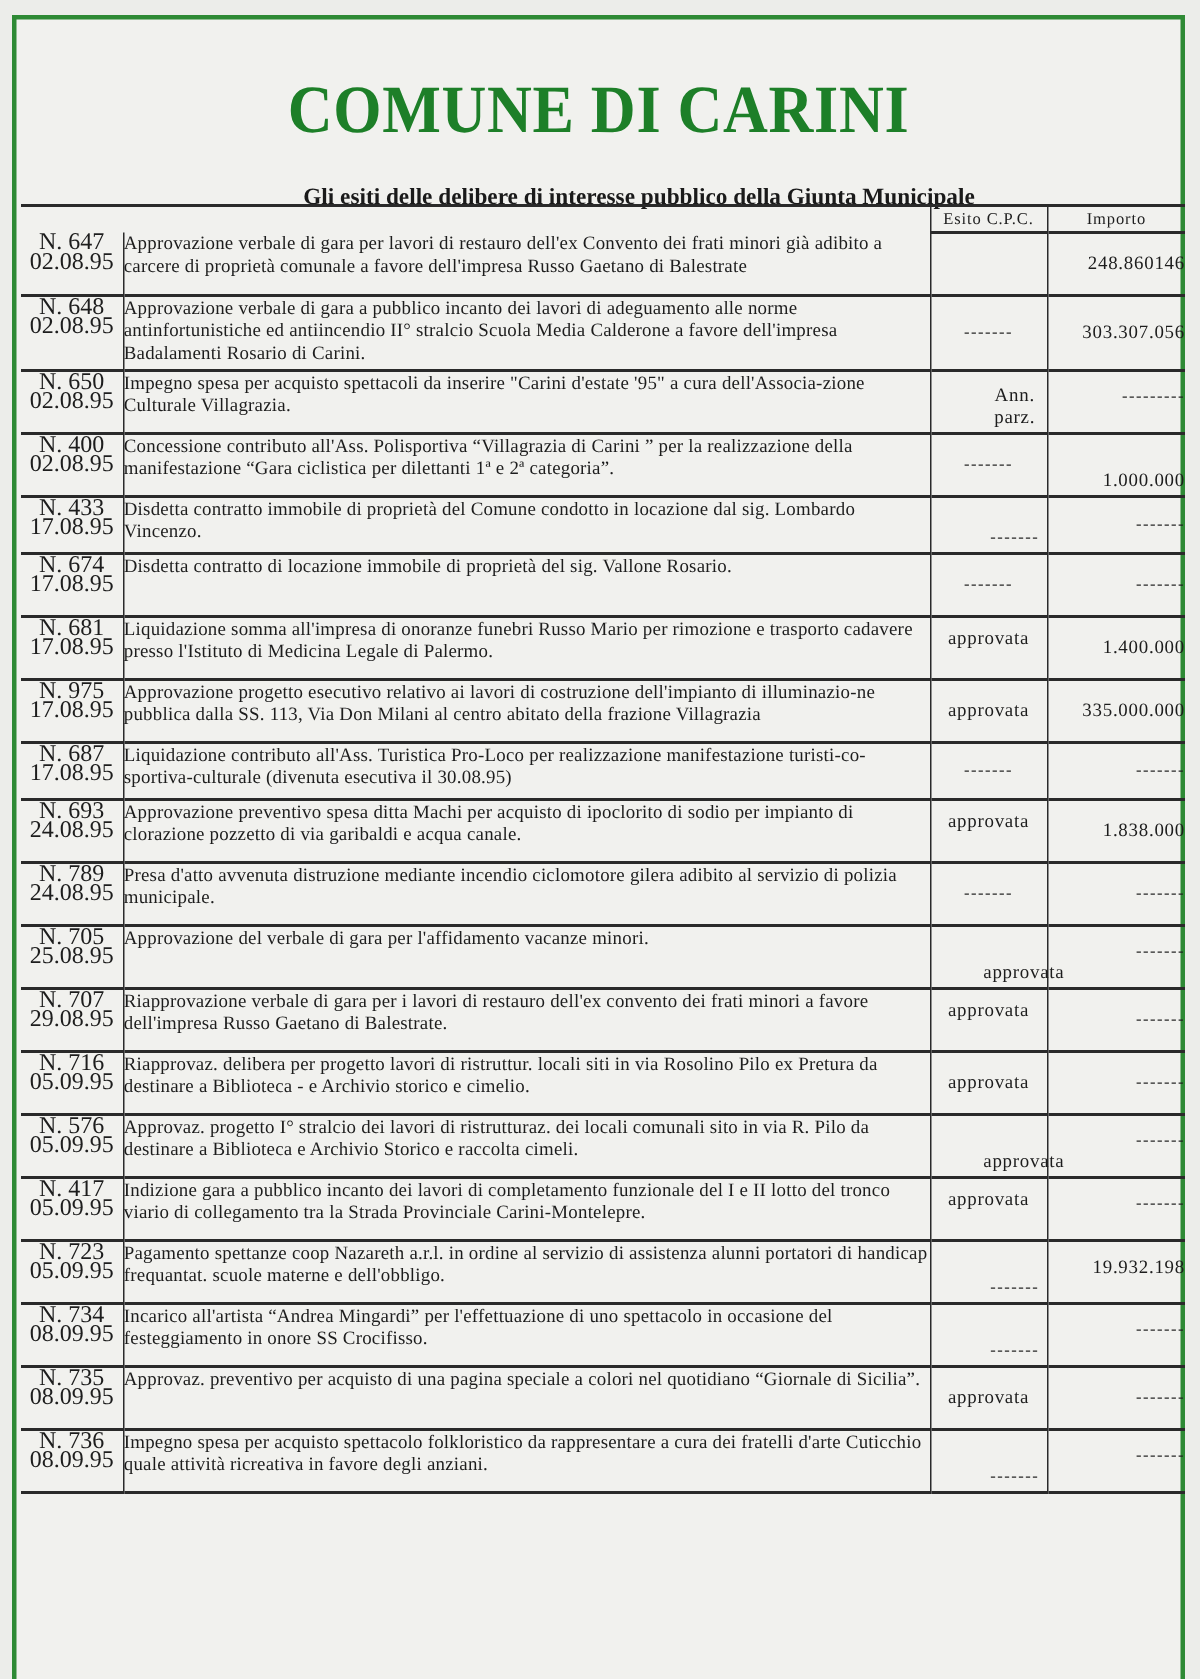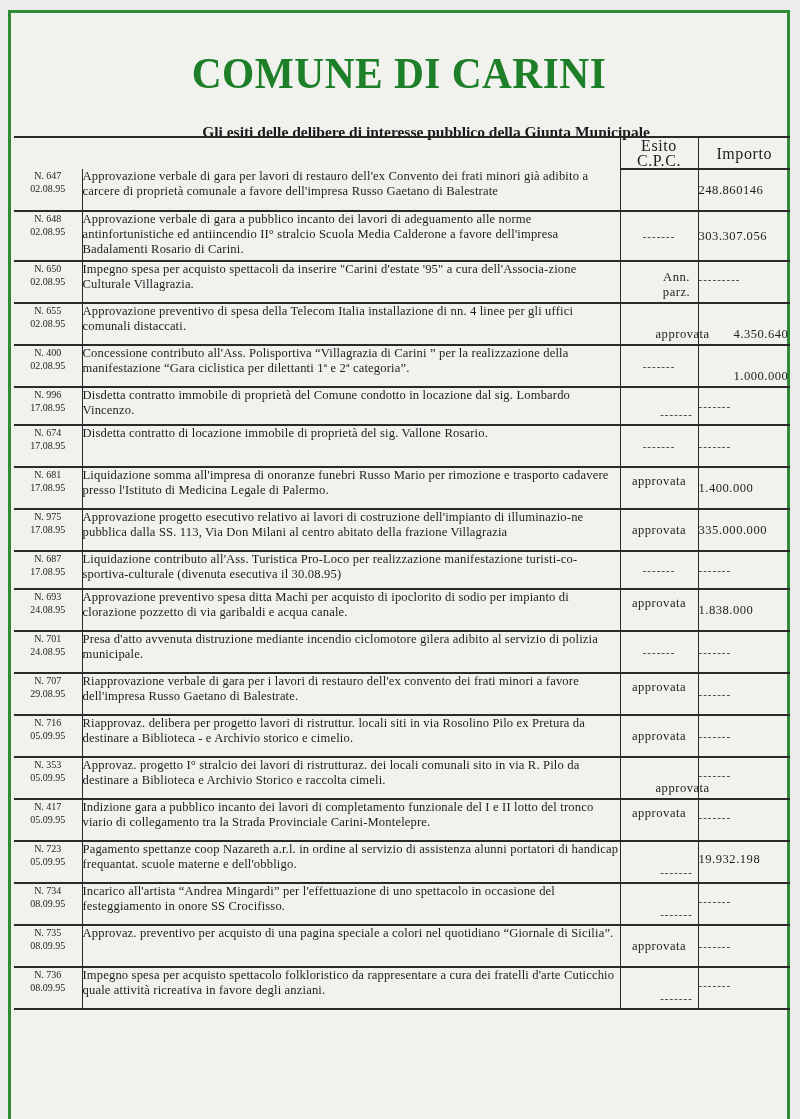--- a/index.html
+++ b/index.html
@@ -46,54 +46,54 @@
     line-height: 15px;
   }
   table.deliberations th, table.deliberations td {
     border-bottom: 2px solid #2a2a2a;
     vertical-align: top;
     padding: 0;
   }
   .hdr-row th {
     height: 16px;
     font-weight: normal;
-    font-size: 16px;
+    font-size: 11px;
     border-bottom: 2px solid #2a2a2a;
     margin-left: 36px;
   }
   .hdr-row th.blank { border-bottom: none; }
   .hdr-row th.h-esito, .hdr-row th.h-importo {
     text-align: center; vertical-align: middle;
     border-left: 1.5px solid #2a2a2a;
     letter-spacing: 0.6px;
   }
   .top-rule td { height: 0; border-bottom: 2px solid #2a2a2a; }
   td.num {
     width: 68px;
     text-align: center;
     border-right: 1.5px solid #2a2a2a;
     padding-top: 5px;
-    font-size: 10px;
+    font-size: 16px;
     line-height: 13px;
   }
   td.desc {
     padding: 4px 6px 4px 10px;
     letter-spacing: 0.15px;
   }
   td.esito {
     width: 78px;
     border-left: 1.5px solid #2a2a2a;
     text-align: center;
     position: relative;
     letter-spacing: 0.5px;
   }
   td.importo {
     width: 92px;
     border-left: 1.5px solid #2a2a2a;
-    text-align: left;
+    text-align: right;
     position: relative;
     letter-spacing: 0.5px;
     margin-top: 11px;
   }
   .cellv {
     position: absolute; left: 0; right: 0;
   }
   .v-mid { top: 50%; transform: translateY(-50%); }
   .v-mid-up { top: 42%; transform: translateY(-50%); }
   .v-bottom { bottom: 2px; padding-left: 35px; }
@@ -163,47 +163,34 @@
           <td class="desc">Impegno spesa per acquisto spettacoli da inserire "Carini d'estate '95" a cura dell'Associa-zione Culturale Villagrazia.</td>
           <td class="esito">
             <span class="cellv v-bottom">Ann. parz.</span>
           </td>
           <td class="importo">
             <span class="cellv v-mid-up dash">---------</span>
           </td>
         </tr>
         <tr class="row tall">
           <td class="num">
-            <div>N. 655</div>
-            <div>02.08.95</div>
-          </td>
-          <td class="desc">Approvazione preventivo di spesa della Telecom Italia installazione di nn. 4 linee per gli uffici comunali distaccati.</td>
-          <td class="esito">
-            <span class="cellv v-bottom">approvata</span>
-          </td>
-          <td class="importo">
-            <span class="cellv v-bottom">4.350.640</span>
-          </td>
-        </tr>
-        <tr class="row tall">
-          <td class="num">
             <div>N. 400</div>
             <div>02.08.95</div>
           </td>
           <td class="desc">Concessione contributo all'Ass. Polisportiva “Villagrazia di Carini ” per la realizzazione della manifestazione “Gara ciclistica per dilettanti 1ª e 2ª categoria”.</td>
           <td class="esito">
             <span class="cellv v-mid dash">-------</span>
           </td>
           <td class="importo">
             <span class="cellv v-bottom">1.000.000</span>
           </td>
         </tr>
         <tr class="row">
           <td class="num">
-            <div>N. 996</div>
+            <div>N. 433</div>
             <div>17.08.95</div>
           </td>
           <td class="desc">Disdetta contratto immobile di proprietà del Comune condotto in locazione dal sig. Lombardo Vincenzo.</td>
           <td class="esito">
             <span class="cellv v-bottom dash">-------</span>
           </td>
           <td class="importo">
             <span class="cellv v-mid dash">-------</span>
           </td>
         </tr>
@@ -267,29 +254,42 @@
           <td class="desc">Approvazione preventivo spesa ditta Machi per acquisto di ipoclorito di sodio per impianto di clorazione pozzetto di via garibaldi e acqua canale.</td>
           <td class="esito">
             <span class="cellv v-top">approvata</span>
           </td>
           <td class="importo">
             <span class="cellv v-mid">1.838.000</span>
           </td>
         </tr>
         <tr class="row tall">
           <td class="num">
-            <div>N. 701</div>
+            <div>N. 789</div>
             <div>24.08.95</div>
           </td>
           <td class="desc">Presa d'atto avvenuta distruzione mediante incendio ciclomotore gilera adibito al servizio di polizia municipale.</td>
           <td class="esito">
             <span class="cellv v-mid dash">-------</span>
           </td>
           <td class="importo">
             <span class="cellv v-mid dash">-------</span>
+          </td>
+        </tr>
+        <tr class="row tall">
+          <td class="num">
+            <div>N. 705</div>
+            <div>25.08.95</div>
+          </td>
+          <td class="desc">Approvazione del verbale di gara per l'affidamento vacanze minori.</td>
+          <td class="esito">
+            <span class="cellv v-bottom">approvata</span>
+          </td>
+          <td class="importo">
+            <span class="cellv v-mid-up dash">-------</span>
           </td>
         </tr>
         <tr class="row tall">
           <td class="num">
             <div>N. 707</div>
             <div>29.08.95</div>
           </td>
           <td class="desc">Riapprovazione verbale di gara per i lavori di restauro dell'ex convento dei frati minori a favore dell'impresa Russo Gaetano di Balestrate.</td>
           <td class="esito">
             <span class="cellv v-top">approvata</span>
@@ -306,21 +306,21 @@
           <td class="desc">Riapprovaz. delibera per progetto lavori di ristruttur. locali siti in via Rosolino Pilo ex Pretura da destinare a Biblioteca - e Archivio storico e cimelio.</td>
           <td class="esito">
             <span class="cellv v-mid">approvata</span>
           </td>
           <td class="importo">
             <span class="cellv v-mid dash">-------</span>
           </td>
         </tr>
         <tr class="row tall">
           <td class="num">
-            <div>N. 353</div>
+            <div>N. 576</div>
             <div>05.09.95</div>
           </td>
           <td class="desc">Approvaz. progetto I° stralcio dei lavori di ristrutturaz. dei locali comunali sito in via R. Pilo da destinare a Biblioteca e Archivio Storico e raccolta cimeli.</td>
           <td class="esito">
             <span class="cellv v-bottom">approvata</span>
           </td>
           <td class="importo">
             <span class="cellv v-mid-up dash">-------</span>
           </td>
         </tr>

